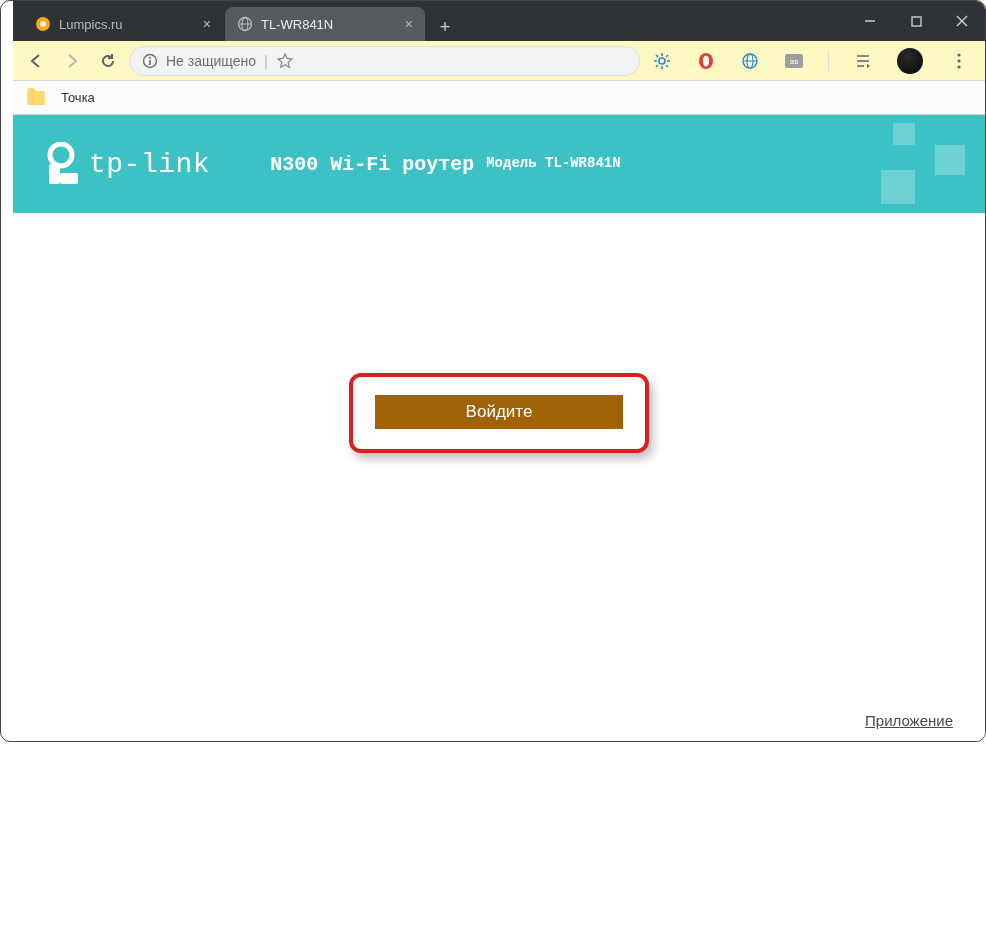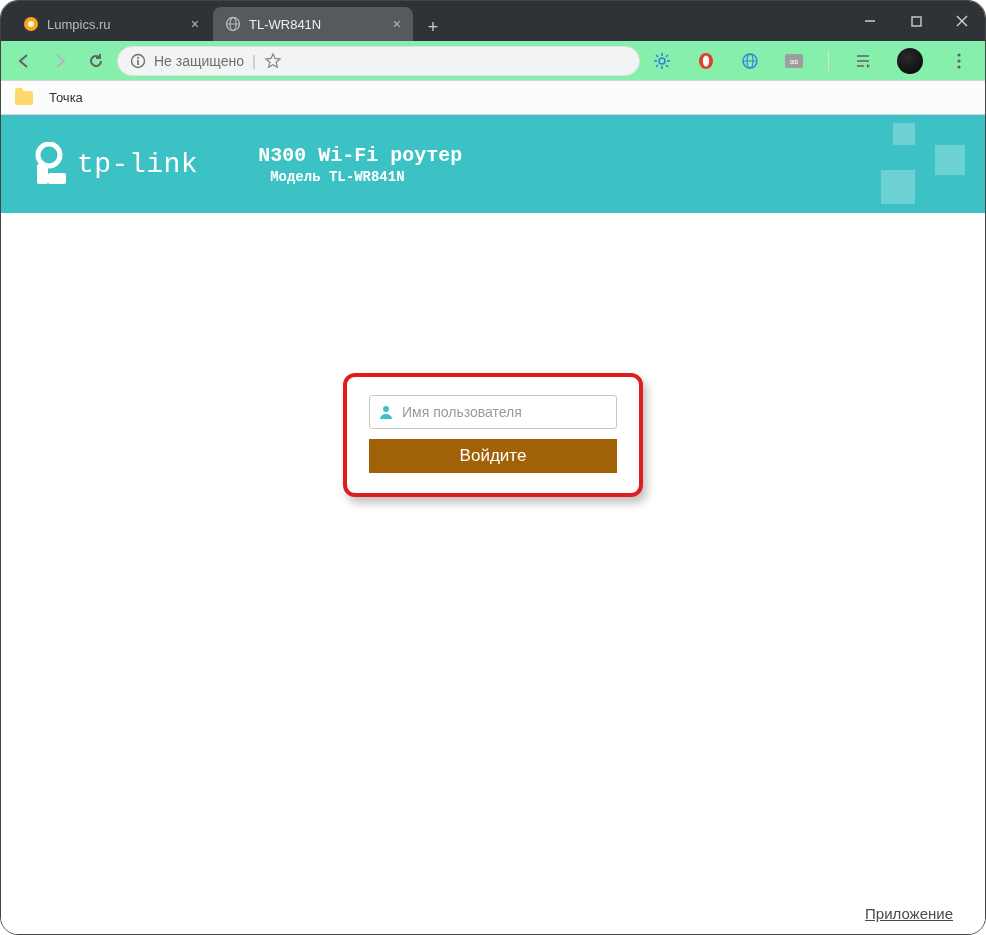--- a/index.html
+++ b/index.html
@@ -1,32 +1,32 @@
 <!DOCTYPE html>
 <html><head>
 <meta charset="utf-8">
 <style>
   * { box-sizing: border-box; margin: 0; padding: 0; }
   html, body { width: 986px; height: 935px; font-family: Arial, sans-serif; background: #fff; overflow: hidden; }
-  .window { width: 986px; height: 935px; display: flex; flex-direction: column; border: 1px solid #444; border-radius: 18px; overflow: hidden; position: relative; }
+  .window { width: 986px; height: 742px; display: flex; flex-direction: column; border: 1px solid #444; border-radius: 10px; overflow: hidden; position: relative; padding-left: 12px; }
 
   
   .titlebar { height: 40px; background: #2f3236; display: flex; align-items: flex-end; padding-left: 10px; position: relative; }
   .tab { height: 34px; display: flex; align-items: center; gap: 8px; padding: 0 12px; font-size: 13px; color: #ddd; border-radius: 8px 8px 0 0; margin-right: 2px; min-width: 200px; max-width: 230px; position: relative; }
   .tab.inactive { background: transparent; color: #bbb; }
   .tab.active { background: #555a5f; color: #eee; }
   .tab .favicon { width: 16px; height: 16px; display:flex; align-items:center; justify-content:center; flex:0 0 16px; }
   .tab .label { flex:1; overflow:hidden; white-space:nowrap; text-overflow:ellipsis; }
   .tab .close { font-size: 14px; color:#bbb; cursor:pointer; }
   .newtab { width: 28px; height: 28px; display:flex; align-items:center; justify-content:center; color:#ccc; font-size:18px; cursor:pointer; margin-left:4px; }
   .win-controls { position:absolute; right:0; top:0; height:40px; display:flex; }
   .win-btn { width:46px; height:40px; display:flex; align-items:center; justify-content:center; color:#ccc; font-size:14px; cursor:pointer; }
 
   
-  .toolbar { height: 40px; background: #86efac; border-bottom: 1px solid #d5d5d5; display:flex; align-items:center; padding: 0 8px; gap:6px; }
+  .toolbar { height: 40px; background: #fef9c3; border-bottom: 1px solid #d5d5d5; display:flex; align-items:center; padding: 0 8px; gap:6px; }
   .nav-btn { width:30px; height:30px; display:flex; align-items:center; justify-content:center; color:#5f6368; cursor:pointer; border-radius:50%; }
   .nav-btn.disabled { color:#b5b5b5; }
   .omnibox { flex:1; height:30px; background:#f1f3f4; border:1px solid #e0e0e0; border-radius:16px; display:flex; align-items:center; padding:0 12px; gap:8px; color:#555; font-size:15px; }
   .omnibox .security { color:#6f6f6f; font-size:14px; display:flex; align-items:center; gap:4px;}
   .omnibox .sep { color:#bbb; }
   .omnibox .urltext { flex:1; color:#202124; }
   .omnibox .star { color:#888; }
   .ext-icons { display:flex; align-items:center; gap:24px; padding:0 6px; }
   .ext-icon { width:20px; height:20px; display:flex; align-items:center; justify-content:center; font-size:14px; color:#555; cursor:pointer; }
   .avatar { width:26px; height:26px; border-radius:50%; background: radial-gradient(circle at 40% 35%, #2a2a2a 0%, #111 70%); }
@@ -35,21 +35,21 @@
   
   .bookmarks { height: 34px; background:#fcfcfc; border-bottom:1px solid #d5d5d5; display:flex; align-items:center; padding:0 14px; gap:16px; font-size:13px; color:#333; }
   .bm-folder { width:18px; height:14px; background:#ffd86b; border-radius:2px; position:relative; }
   .bm-folder::before{content:""; position:absolute; top:-3px; left:0; width:8px; height:3px; background:#ffd86b; border-radius:2px 2px 0 0;}
 
   
   .page { flex:1; background:#fff; display:flex; flex-direction:column; position:relative; }
   .banner { height: 98px; background:#3cc2c5; display:flex; align-items:center; padding-left: 30px; gap: 60px; color:#fff; position:relative; overflow:hidden;font-family:Liberation Mono, monospace; }
   .logo { display:flex; align-items:center; gap: 6px; }
   .logo-text { font-size: 28px; font-weight: 400; letter-spacing: 0.5px; }
-  .prod-info { display:flex; flex-direction:column; }
+  .prod-info { display:flex; }
   .prod-title { font-size: 20px; font-weight: 700; }
   .prod-model { font-size: 14px; font-weight:700; margin-top:2px;margin-left:12px; }
   .banner .deco { position:absolute; right:20px; top:0; bottom:0; width:150px; }
   .deco::before,.deco::after{ content:""; position:absolute; background:rgba(255,255,255,0.25); }
   .deco::before{ width:22px; height:22px; right:50px; top:8px; }
   .deco::after{ width:30px; height:30px; right:0px; top:30px; }
   .deco2 { position:absolute; right:70px; top:55px; width:34px; height:34px; background:rgba(255,255,255,0.25); }
 
   .content-area { flex:1; display:flex; align-items:flex-start; justify-content:center; padding-top:160px; }
   .login-box { width: 300px; padding: 18px 22px 20px 22px; border:4px solid #e01d1d; border-radius:12px; box-shadow: 4px 6px 10px rgba(0,0,0,0.25); background:#fff; }
@@ -220,29 +220,20 @@
           <span>Модель</span>
           <span>TL-WR841N</span>
         </span>
       </div>
       <div class="deco"></div>
       <div class="deco2"></div>
     </div>
 
     <div class="content-area">
       <div class="login-box">
-        <div class="field">
-          <span>
-            <svg width="16" height="16">
-                <circle cx="8" cy="5" r="3" fill="#3cc2c5"></circle>
-                <path d="M2 15c0-3 3-5 6-5s6 2 6 5" fill="#3cc2c5"></path>
-              </svg>
-          </span>
-          <input type="text" placeholder="Имя пользователя" style="">
-        </div>
         <button class="login-btn">Войдите</button>
       </div>
     </div>
 
     <a class="footer">Приложение</a>
   </div>
 
 </div>
 
 </body></html>

